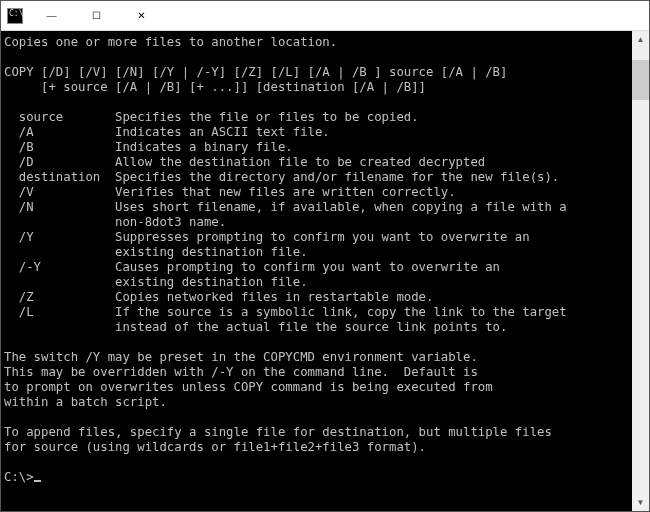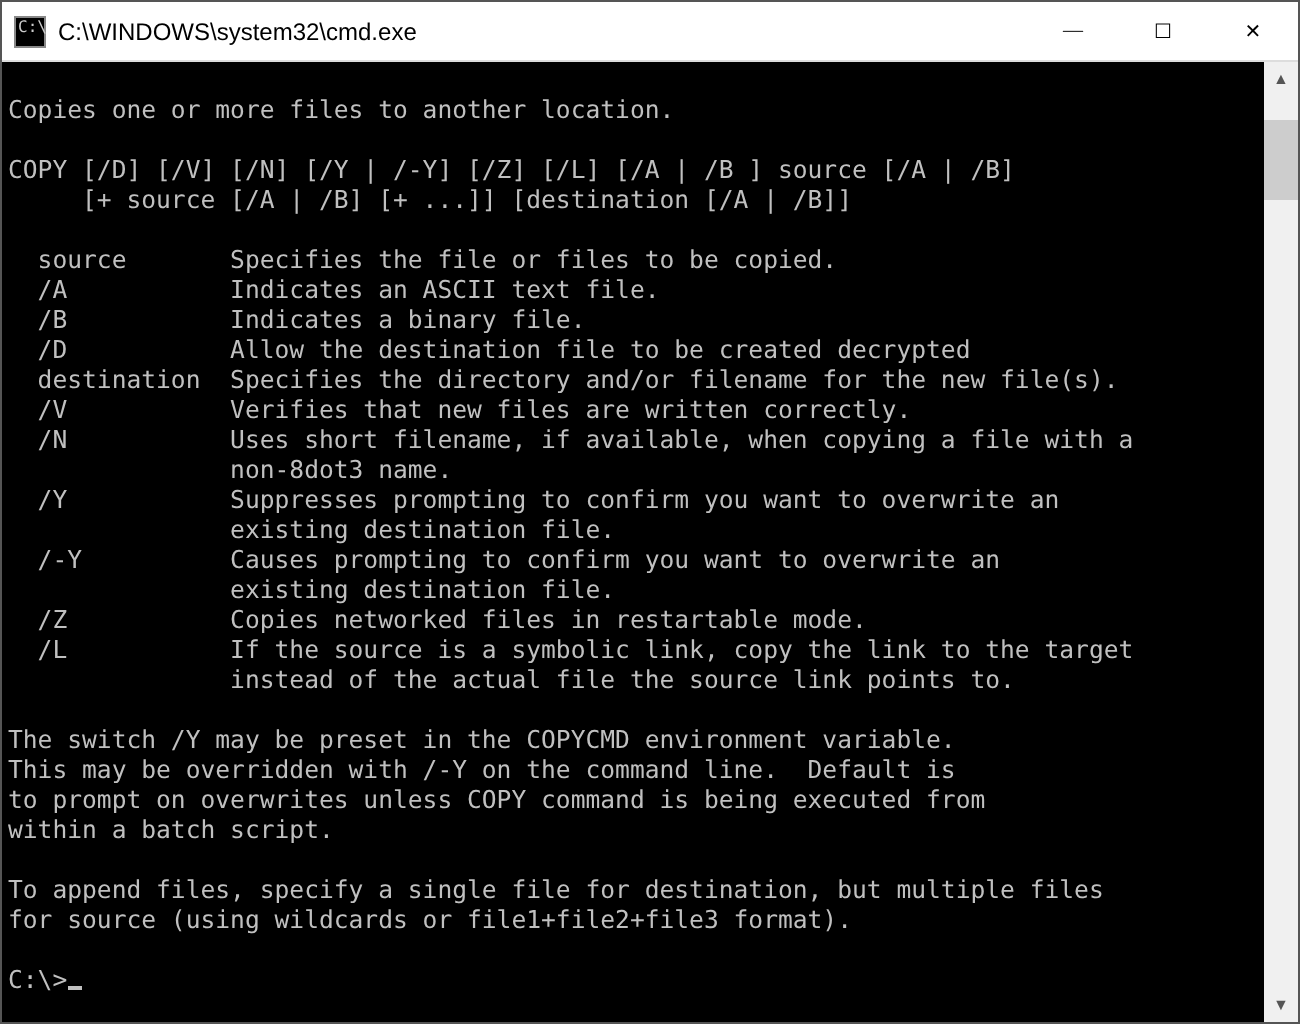--- a/index.html
+++ b/index.html
@@ -30,21 +30,21 @@
       font-size: 10px; background: #fff;
     }
     .console-area {
       flex: 1; display: flex; background: #000; overflow: hidden;
     }
     .console {
       flex: 1;
       font-family: Consolas, "Lucida Console", monospace;
       font-size: 12.3px; line-height: 15px;
       color: #c0c0c0; background: #000;
-      white-space: pre; padding: 17px 0 0 3px; overflow: hidden;
+      white-space: pre; padding: 4px 0 0 3px; overflow: hidden;
     }
     .scrollbar {
       width: 17px; background: #f0f0f0;
       display: flex; flex-direction: column;
     }
     .scroll-btn {
       height: 17px; background: #f0f0f0;
       display: flex; align-items: center; justify-content: center;
       font-size: 8px; color: #555;
     }
@@ -54,21 +54,20 @@
       background: #cdcdcd;
     }
     .cursor { display:inline-block; width:7px; height:2px; background:#c0c0c0; vertical-align: -1px;}
   </style>
 </head>
 <body>
 
 <div class="window">
   <div class="titlebar">
     <span class="title-icon">C:\</span>
-    <span class="titlebar-title">C:\WINDOWS\system32\cmd.exe</span>
     <div class="win-btns">
       <div class="win-btn">—</div>
       <div class="win-btn">☐</div>
       <div class="win-btn close">✕</div>
     </div>
   </div>
   <div class="console-area">
     <div class="console" id="console">Copies one or more files to another location.
 
 COPY [/D] [/V] [/N] [/Y | /-Y] [/Z] [/L] [/A | /B ] source [/A | /B]

